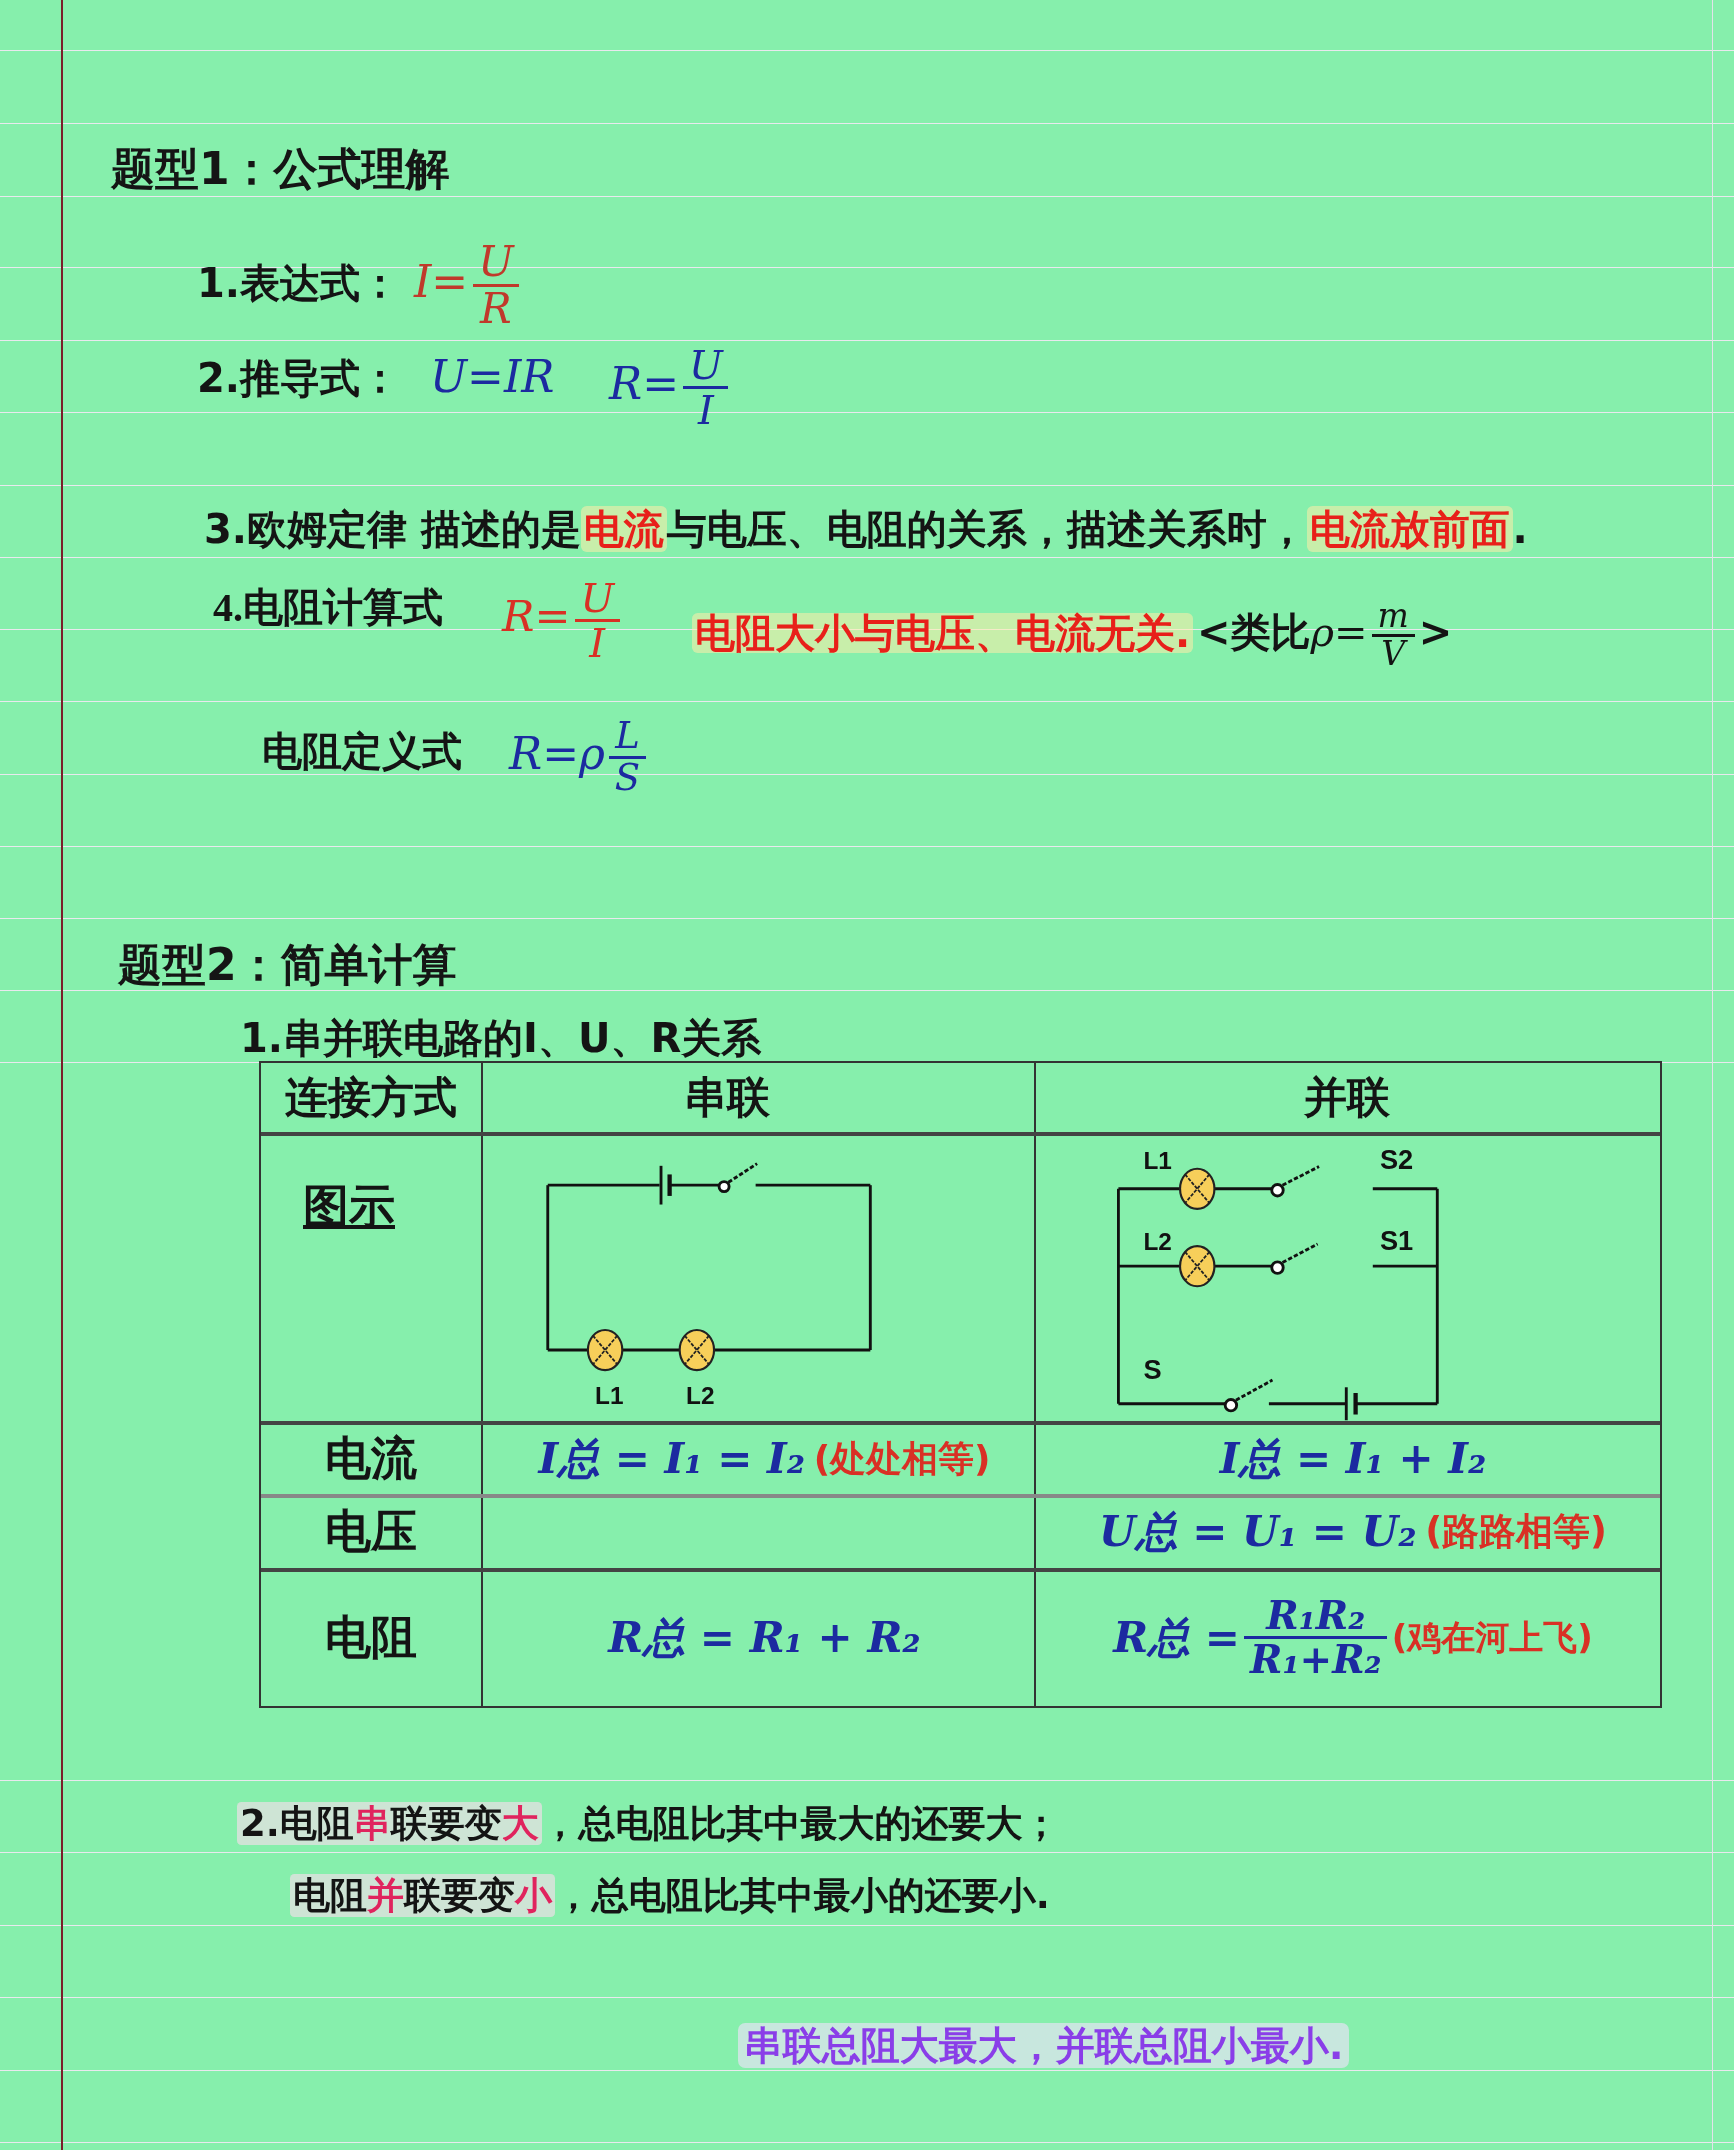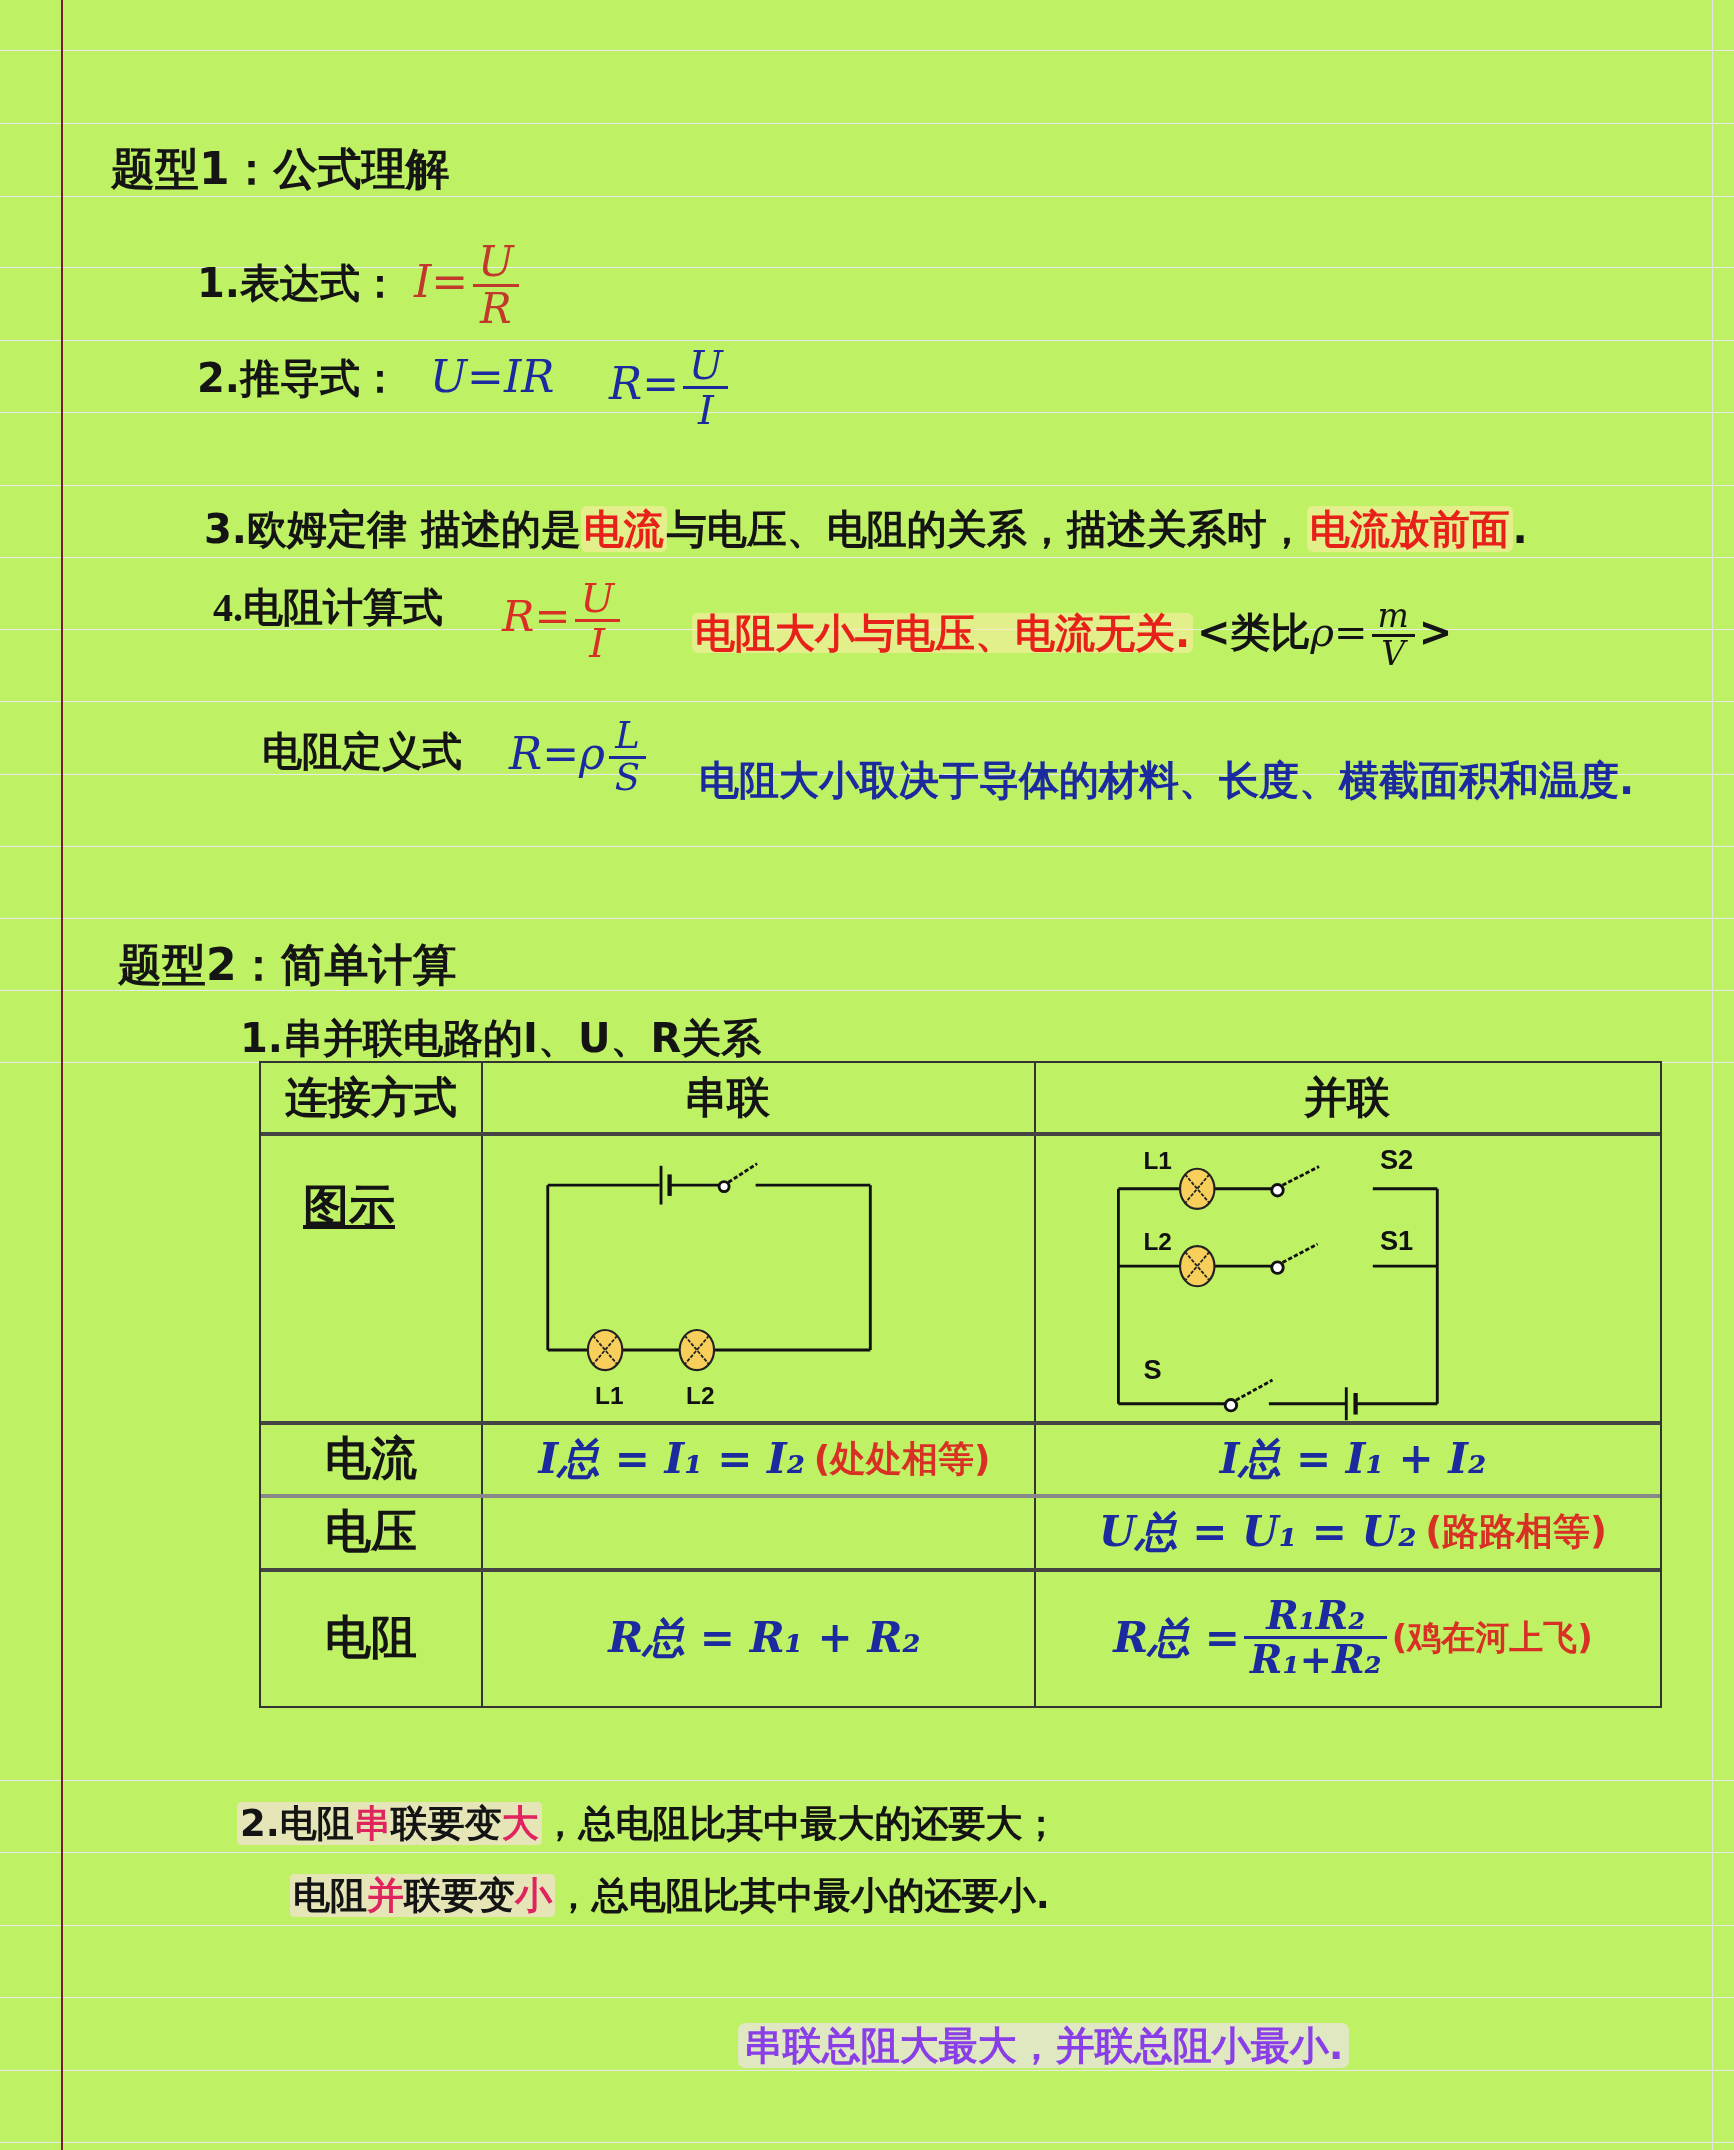--- a/index.html
+++ b/index.html
@@ -1,18 +1,18 @@
 <!DOCTYPE html>
 <html style="font-size:11.5px"><head>
   <meta charset="utf-8">
   <style>
     html, body { margin: 0; padding: 0; background: #ffffff; }
     body { width: 1735px; height: 2151px; position: relative; overflow: hidden;
            font-family: "DejaVu Sans", "Liberation Sans", sans-serif; color: #141414; }
-    .page { position: absolute; left: 0; top: 0; width: 1735px; height: 2151px; background: #bef264; }
+    .page { position: absolute; left: 0; top: 0; width: 1735px; height: 2151px; background: #86efac; }
     .rule { position: absolute; left: 0; width: 1735px; height: 1.4px; background: #e9e9ee; }
     .margin-line { position: absolute; left: 61px; top: 0; width: 2.2px; height: 2151px; background: #7a1f2a; }
     .right-line { position: absolute; left: 1712px; top: 0; width: 1.4px; height: 2151px; background: #e2e2ea; }
     .t { position: absolute; white-space: nowrap; font-weight: 700; line-height: 1; }
     .h1 { font-size: 44px; color: #151515; }
     .body { font-size: 40px; color: #141414; }
     .blk { color: #141414; }
     .red { color: #d93025; }
     .red-hl { color: #e8201a; background: rgba(255, 236, 170, 0.55); border-radius: 5.7px; padding: 0 2.9px; }
     .dred { color: #c0392b; }
@@ -115,21 +115,20 @@
   </div>
 
   <div class="t body" style="left:262px; top:731px;">电阻定义式</div>
   <div class="t math blue" style="left:509px; top:717px; font-size:44px;">
     <span>R=ρ</span><span class="frac" style="font-size:37px;">
         <span class="num">L</span>
         <span class="bar"></span>
         <span class="den">S</span>
       </span>
   </div>
-  <div class="t blue" style="left:699px; top:760px; font-size:40px;">电阻大小取决于导体的材料、长度、横截面积和温度.</div>
 
   <div class="t h1" style="left:118px; top:943px;text-align:center;">题型2：简单计算</div>
   <div class="t body" style="left:240px; top:1018px;">1.串并联电路的I、U、R关系</div>
 
   <div class="tbl">
     <div class="vline" style="left:220px;"></div>
     <div class="vline" style="left:773px;"></div>
     <div class="hline" style="top:69px;"></div>
     <div class="hline" style="top:358px;"></div>
     <div class="hline" style="top:431px; background:#888;"></div>

